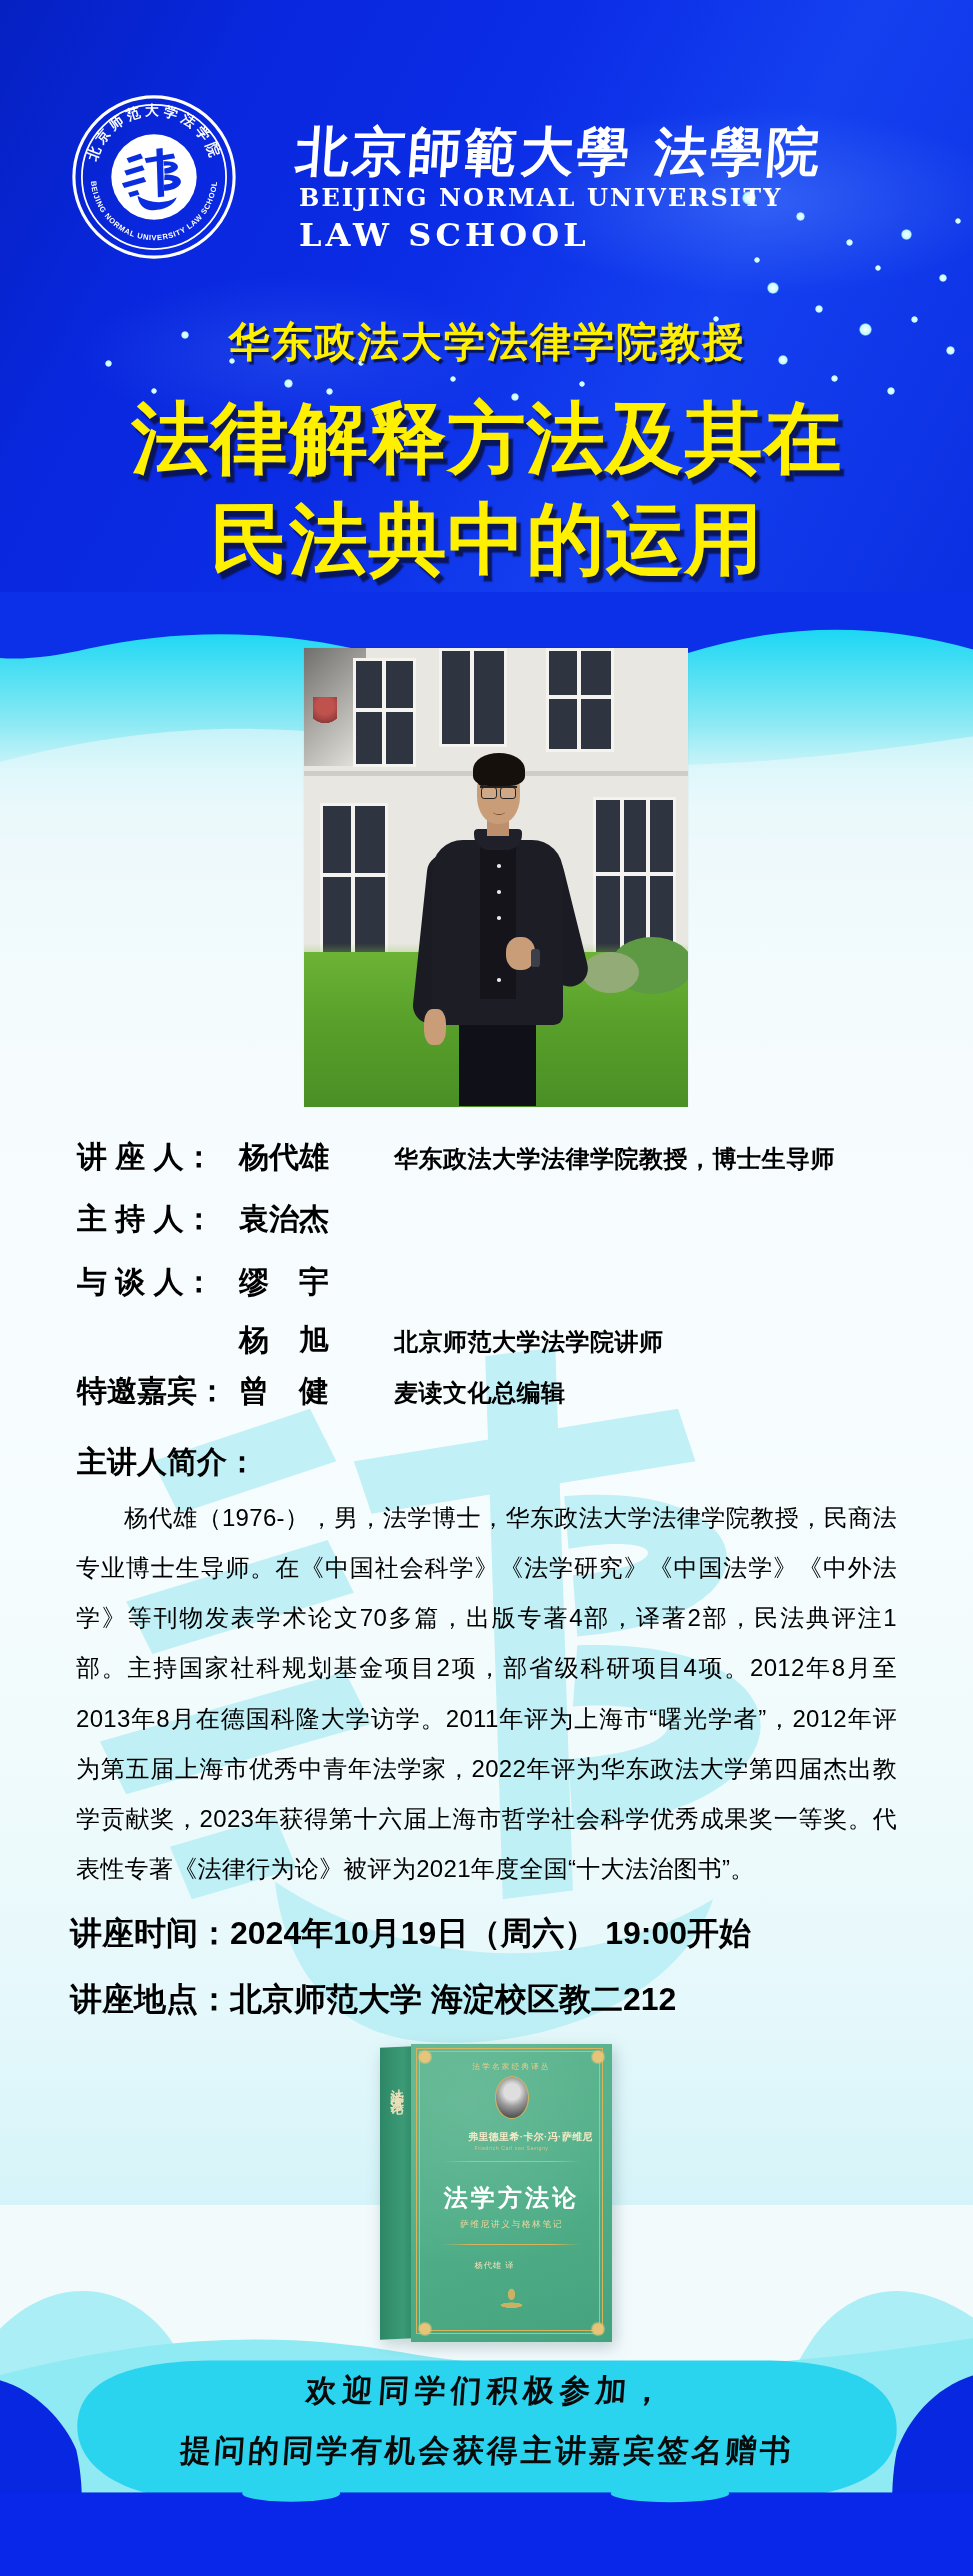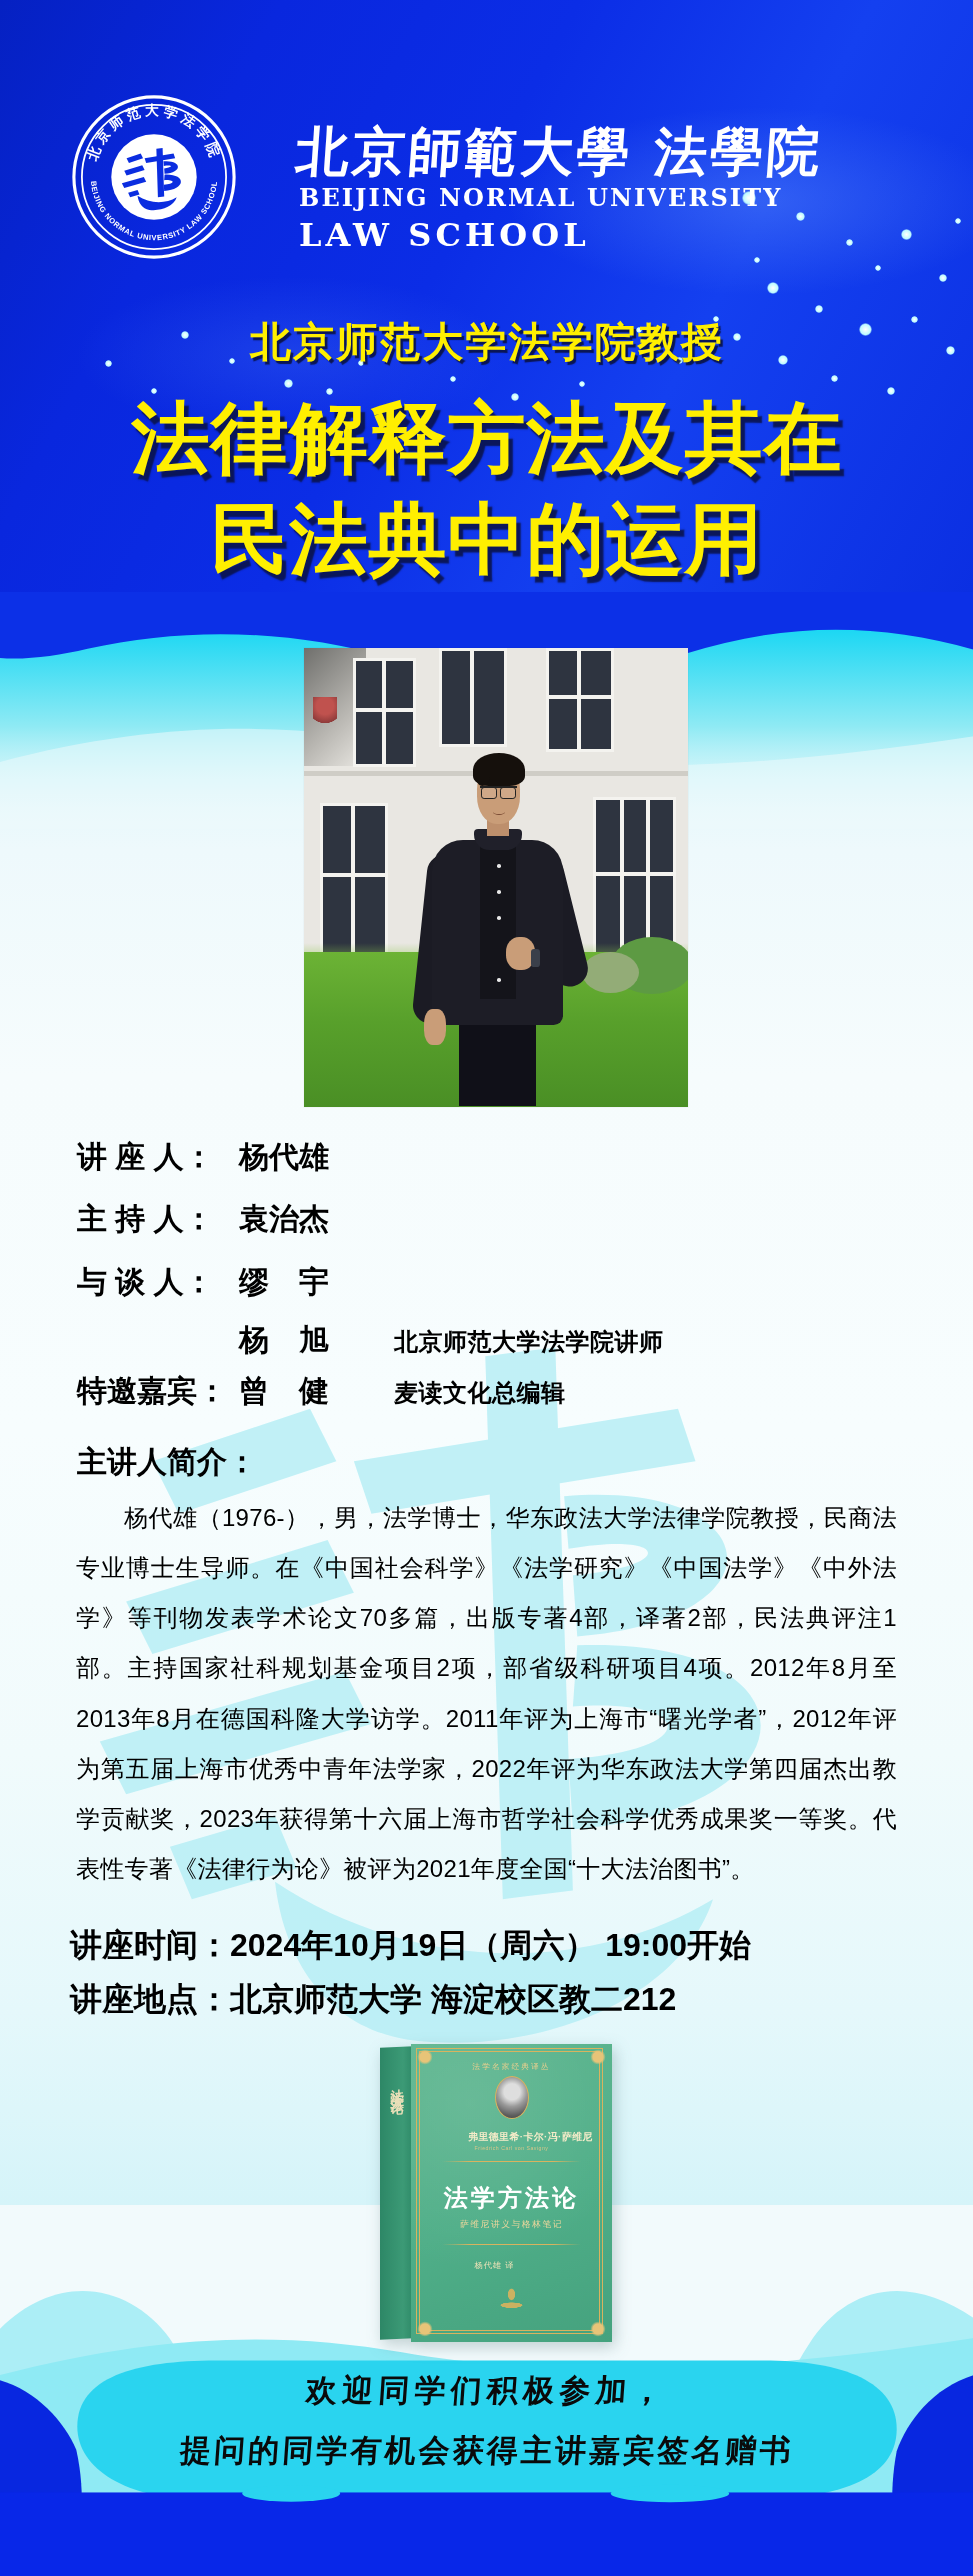--- a/index.html
+++ b/index.html
@@ -85,21 +85,21 @@
   .prow .plabel{width:162px;font-size:30px;font-weight:900;white-space:pre;}
   .prow .pname{width:155px;font-size:30px;font-weight:900;white-space:pre;font-family:Liberation Serif, serif;}
   .prow .pdesc{font-size:24px;font-weight:700;letter-spacing:0.5px;white-space:nowrap;}
   .r1{top:1137px;} .r2{top:1199px;} .r3{top:1262px;} .r4{top:1320px;} .r5{top:1371px;}
 
   .bio-head{left:77px;top:1442px;font-size:30px;font-weight:900;color:#000;}
   .bio-text{left:76px;top:1493px;width:821px;font-size:24px;font-weight:500;color:#000;
     line-height:2.09;text-align:justify;text-indent:2em;letter-spacing:0.3px;margin:0;}
 
   .sched{left:70px;width:876px;font-size:32px;font-weight:900;color:#000;white-space:nowrap;}
-  .sched-time{top:1912px;margin-top:12px;} .sched-place{top:1978px;}
+  .sched-time{top:1912px;} .sched-place{top:1978px;}
 
   
   .book{left:380px;top:2044px;width:232px;height:298px;filter:drop-shadow(3.1px 5.2px 7.2px rgba(40,80,80,.25));}
   .spine{position:absolute;left:0;top:3.1px;width:33px;height:292px;background:linear-gradient(90deg,#2d8766 0%,#3c9a76 70%,#2f8a68 100%);transform:skewY(-3deg);}
   .spine-t{position:absolute;left:7.2px;top:31px;width:18.5px;color:#e9dfb8;font-size:13.4px;font-weight:700;writing-mode:vertical-rl;text-orientation:upright;letter-spacing:3.1px;}
   .cover{position:absolute;left:31px;top:0;width:201px;height:298px;background:
       radial-gradient(circle at 30% 20%, rgba(255,255,255,.10), transparent 60%),
       linear-gradient(160deg,#5cb58e 0%,#4fae88 55%,#45a27e 100%);}
   .frame{position:absolute;left:8.2px;top:7.2px;width:181px;height:280px;border:1.5px solid #d9b35e;outline:1px solid #d9b35e;outline-offset:2.1px;box-sizing:border-box;}
   .corner{position:absolute;width:17.5px;height:17.5px;background:radial-gradient(circle,#e7c478 0 40%,transparent 60%);}
@@ -190,21 +190,21 @@
     <text fill="#ffffff" font-size="17" font-weight="bold" letter-spacing="1.5">
       <textPath href="#sealBottomArc" startOffset="50%" text-anchor="middle">BEIJING NORMAL UNIVERSITY LAW SCHOOL</textPath>
     </text>
   </svg>
 </div>
 
 <div class="abs calli">北京師範大學 法學院</div>
 <div class="abs en1">BEIJING NORMAL UNIVERSITY</div>
 <div class="abs en2">LAW SCHOOL</div>
 
-<div class="abs series">北京师范大学法学院教授</div>
+<div class="abs series">华东政法大学法律学院教授</div>
 <div class="abs title-line title1">法律解释方法及其在</div>
 <div class="abs title-line title2">民法典中的运用</div>
 
 <div class="abs bg-mid"></div>
 
 <svg class="abs wave-top" viewBox="0 0 1890 460" preserveAspectRatio="none">
   <defs>
     <linearGradient id="cyanFade" x1="0" y1="0" x2="0" y2="1">
       <stop offset="0" stop-color="#15d6f3"></stop>
       <stop offset="0.5" stop-color="#8feaf4"></stop>
@@ -266,20 +266,21 @@
     <div class="head"></div>
     <div class="hair"></div>
     <div class="glasses"></div>
     <div class="smile"></div>
   </div>
 </div>
 
 <div class="abs prow r1">
   <span class="plabel">讲 座 人：</span>
   <span class="pname">杨代雄</span>
+  <span class="pdesc">华东政法大学法律学院教授，博士生导师</span>
 </div>
 <div class="abs prow r2">
   <span class="plabel">主 持 人：</span>
   <span class="pname">袁治杰</span>
 </div>
 <div class="abs prow r3">
   <span class="plabel">与 谈 人：</span>
   <span class="pname">缪　宇</span>
 </div>
 <div class="abs prow r4">

